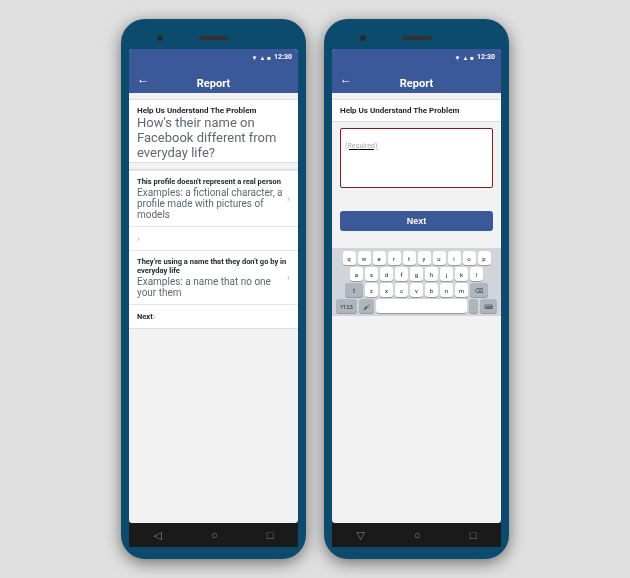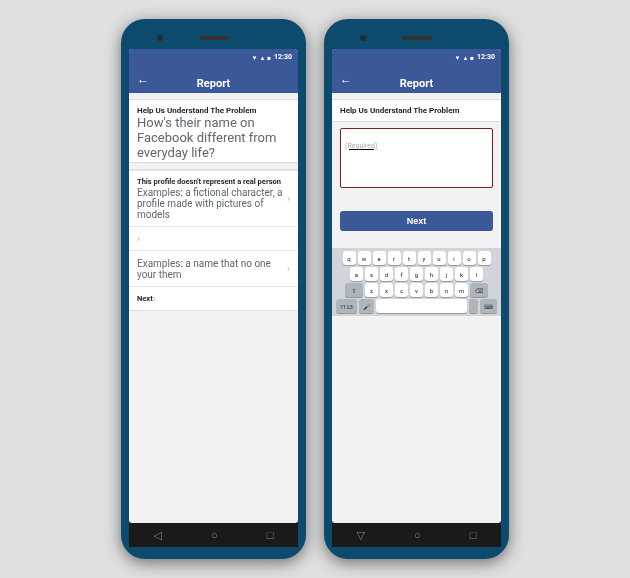--- a/index.html
+++ b/index.html
@@ -338,20 +338,21 @@
             <div class="item-title">This profile doesn't represent a real person</div>
             <div class="item-sub">Examples: a fictional character, a profile made with pictures of models</div>
           </div>
           <span class="chevron">›</span>
         </div>
         <div class="menu-item">
           <span class="chevron">›</span>
         </div>
         <div class="menu-item">
           <div class="menu-item-text">
+            <div class="item-title">They're using a name that they don't go by in everyday life</div>
             <div class="item-sub">Examples: a name that no one your them</div>
           </div>
           <span class="chevron">›</span>
         </div>
         <div class="menu-item">
           <div class="menu-item-text">
             <div class="item-title">Next</div>
           </div>
           <span class="chevron">›</span>
         </div>

